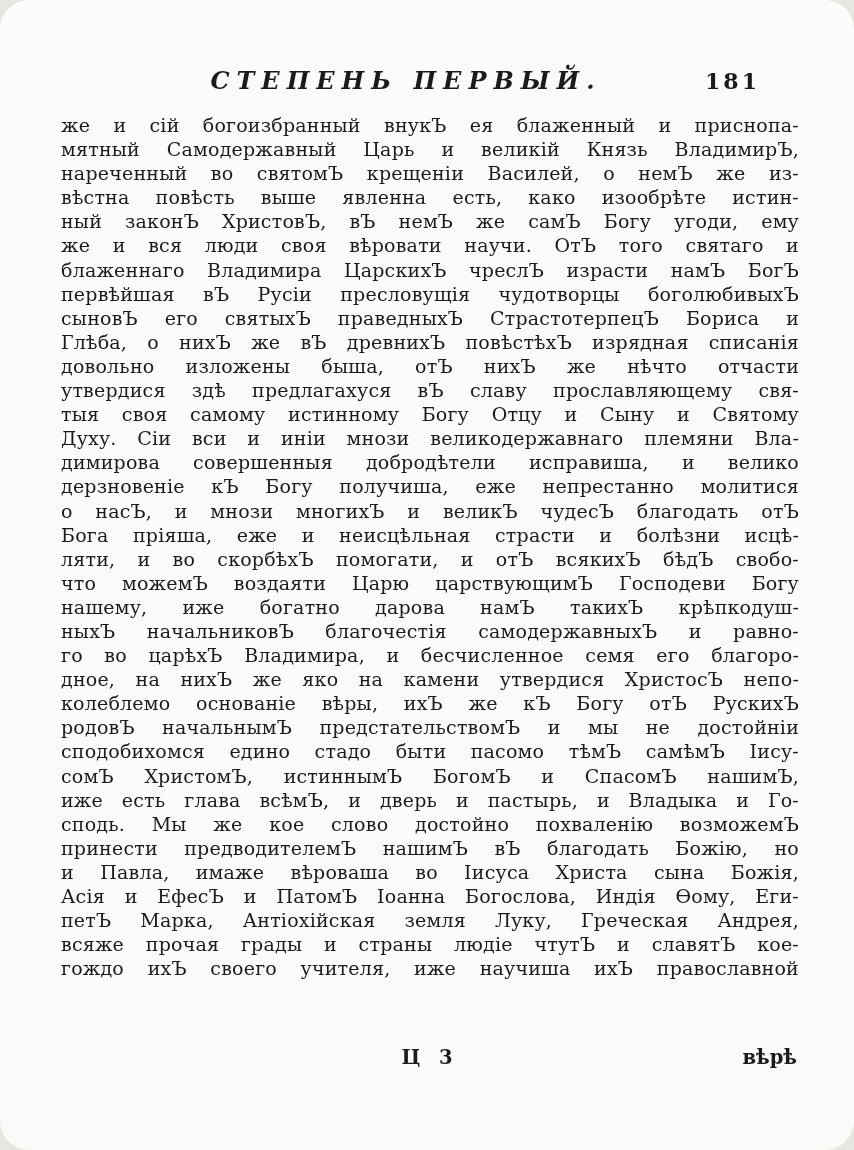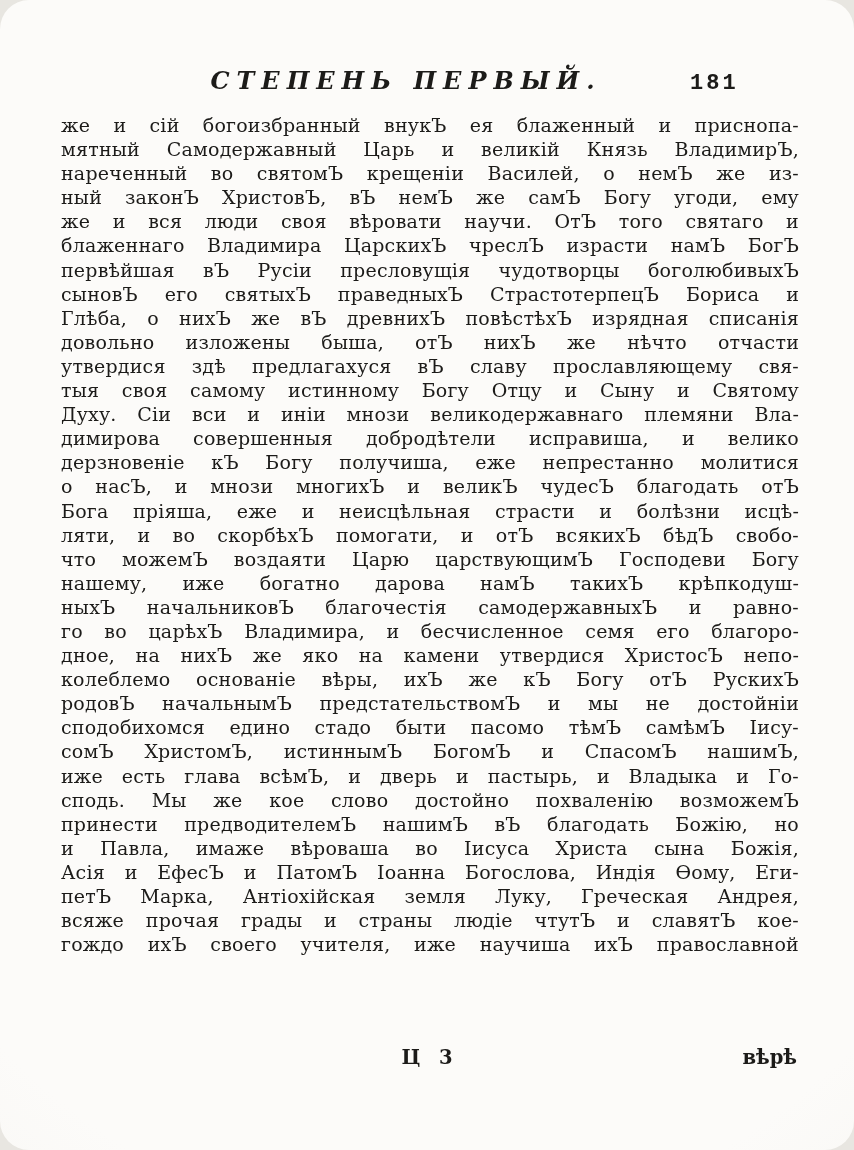--- a/index.html
+++ b/index.html
@@ -29,23 +29,23 @@
     font-weight: bold;
     font-style: italic;
     letter-spacing: 7px;
     padding-left: 60px; 
     white-space: nowrap;
   }
   .head-pagenum {
     font-size: 22px;
     font-weight: bold;
     letter-spacing: 3px;
+    text-align: right;
     min-width: 70px;
     padding-right: 38px;
-    font-family: Liberation Mono, monospace;
   }
   .body-text {
     position: absolute;
     top: 113px;
     left: 61px;
     width: 738px;
   }
   .text-line {
     font-size: 19px;
     line-height: 24.1px;
@@ -86,20 +86,21 @@
 
   <div class="running-head">
     <div class="head-title">СТЕПЕНЬ ПЕРВЫЙ.</div>
     <div class="head-pagenum">181</div>
   </div>
 
   <div class="body-text">
       <div class="text-line">же и сій богоизбранный внукЪ ея блаженный и приснопа-</div>
       <div class="text-line">мятный Самодержавный Царь и великій Князь ВладимирЪ,</div>
       <div class="text-line">нареченный во святомЪ крещеніи Василей, о немЪ же из-</div>
+      <div class="text-line">вѣстна повѣсть выше явленна есть, како изообрѣте истин-</div>
       <div class="text-line">ный законЪ ХристовЪ, вЪ немЪ же самЪ Богу угоди, ему</div>
       <div class="text-line">же и вся люди своя вѣровати научи. ОтЪ того святаго и</div>
       <div class="text-line">блаженнаго Владимира ЦарскихЪ чреслЪ израсти намЪ БогЪ</div>
       <div class="text-line">первѣйшая вЪ Русіи пресловущія чудотворцы боголюбивыхЪ</div>
       <div class="text-line">сыновЪ его святыхЪ праведныхЪ СтрастотерпецЪ Бориса и</div>
       <div class="text-line">Глѣба, о нихЪ же вЪ древнихЪ повѣстѣхЪ изрядная списанія</div>
       <div class="text-line">довольно изложены быша, отЪ нихЪ же нѣчто отчасти</div>
       <div class="text-line">утвердися здѣ предлагахуся вЪ славу прославляющему свя-</div>
       <div class="text-line">тыя своя самому истинному Богу Отцу и Сыну и Святому</div>
       <div class="text-line">Духу. Сіи вси и иніи мнози великодержавнаго племяни Вла-</div>

